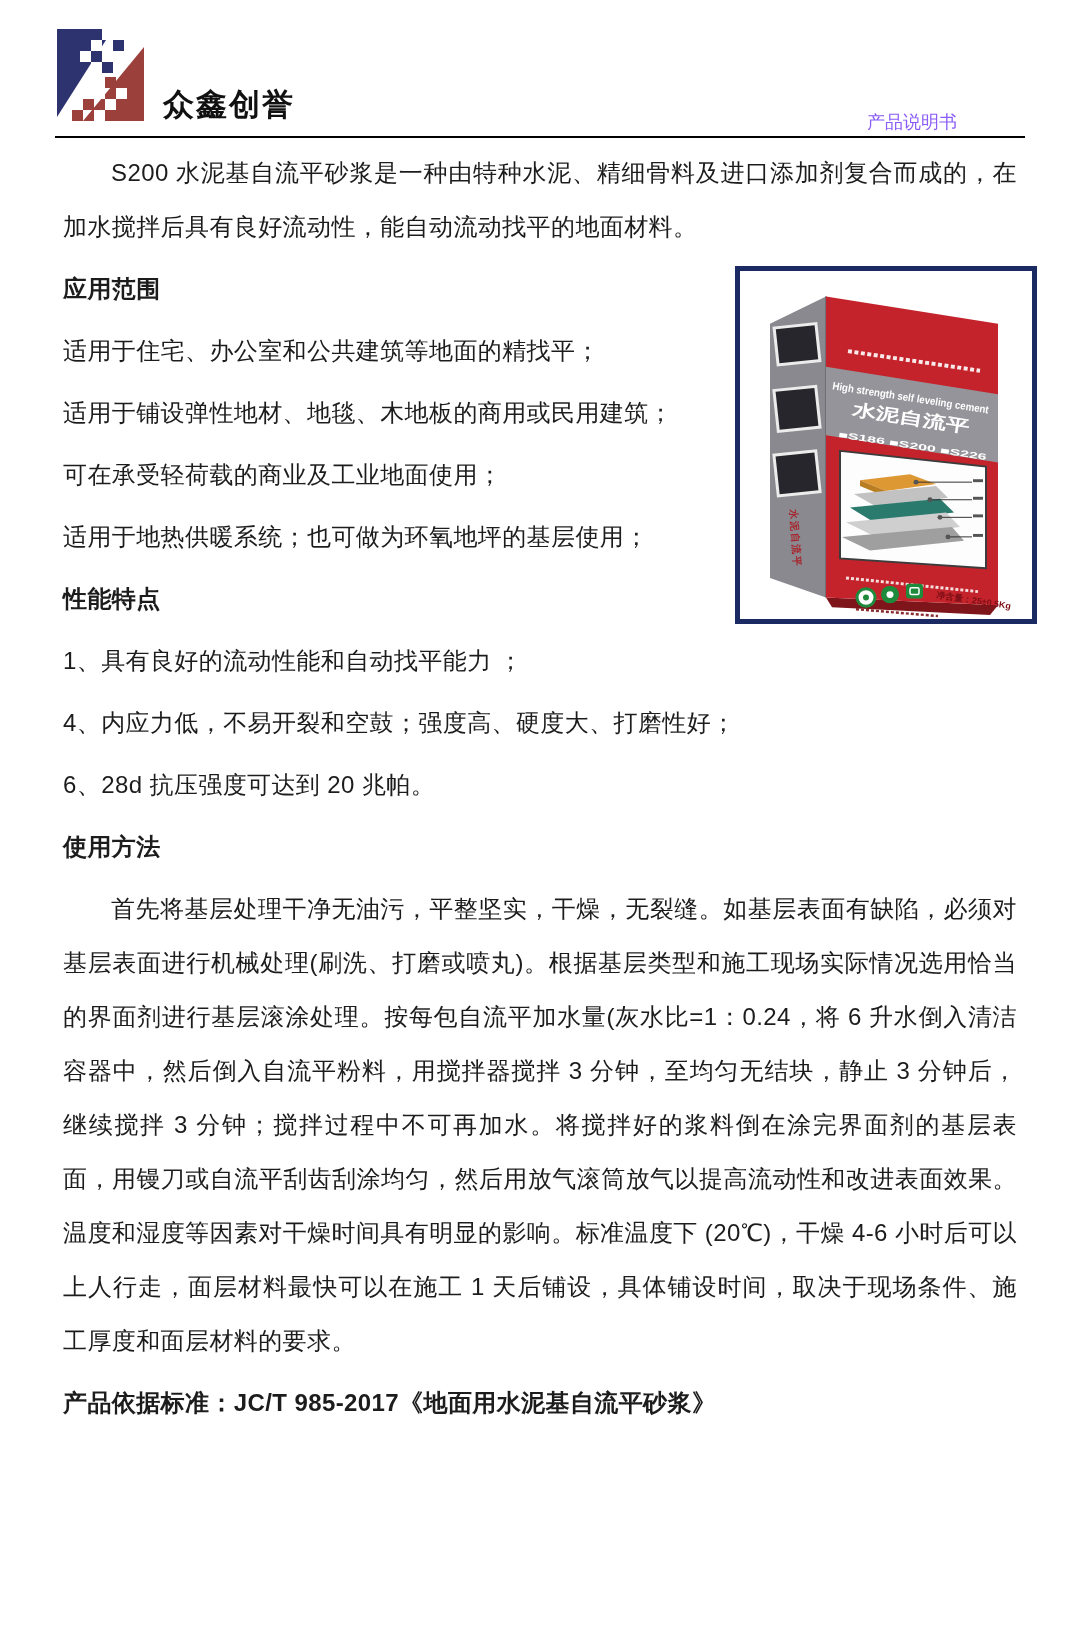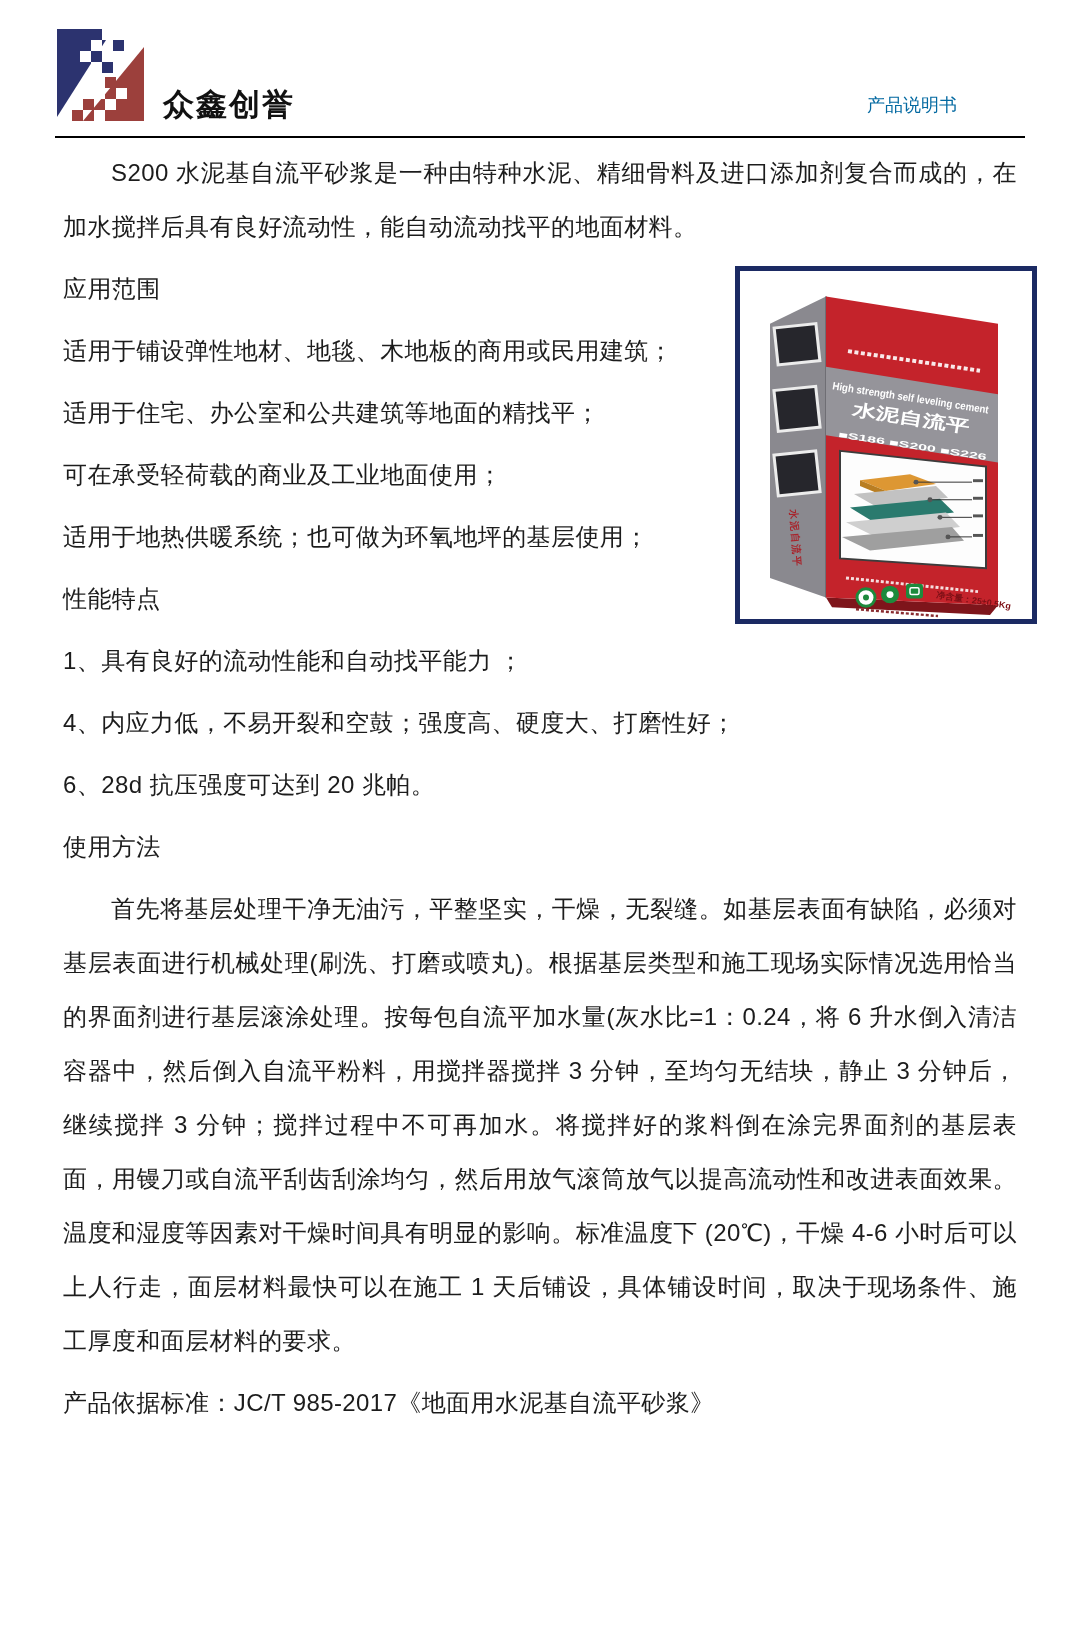--- a/index.html
+++ b/index.html
@@ -7,23 +7,23 @@
     position:relative; width:1080px; height:1431px; background:#ffffff;
     font-family:"Liberation Sans", sans-serif; color:#1c1c1c; overflow:hidden;
   }
   .content { padding:0 55px; }
   .header { position:relative; height:136px; border-bottom:2px solid #000000; }
   .logo { position:absolute; left:0; top:27px; width:92px; height:97px; }
   .brand {
     position:absolute; left:108px; bottom:10px;
     font-size:31px; font-weight:bold; letter-spacing:2px; color:#111111;
   }
-  .doctype { position:absolute; right:68px; bottom:19px; font-size:18px; color:#0369a1; }
+  .doctype { position:absolute; right:68px; bottom:2px; font-size:18px; color:#8b5cf6; }
   p.line { margin:8px; font-size:24px; line-height:54px; letter-spacing:0.4px; }
-  p.h { font-weight:normal; }
+  p.h { font-weight:bold; }
   p.para { text-align:justify; text-indent:2em; }
   .pagenum {
     margin-top:65px; text-align:center; font-size:20px; line-height:54px;
     color:#7a9cc5; letter-spacing:2px;
   }
   .product-figure {
     position:absolute; left:735px; top:266px; width:302px; height:358px;
     border:5px solid #1b2a63; background:#ffffff; box-sizing:border-box;
   }
   .product-figure svg { display:block; width:100%; height:100%; }
@@ -64,22 +64,22 @@
           <rect x="50" y="50" width="11" height="11"></rect>
         </g>
       </svg>
       <div class="brand">众鑫创誉</div>
       <div class="doctype">产品说明书</div>
     </div>
 
     <p class="line para">S200 水泥基自流平砂浆是一种由特种水泥、精细骨料及进口添加剂复合而成的，在加水搅拌后具有良好流动性，能自动流动找平的地面材料。</p>
 
     <p class="line h">应用范围</p>
+    <p class="line">适用于住宅、办公室和公共建筑等地面的精找平；</p>
     <p class="line">适用于铺设弹性地材、地毯、木地板的商用或民用建筑；</p>
-    <p class="line">适用于住宅、办公室和公共建筑等地面的精找平；</p>
     <p class="line">可在承受轻荷载的商业及工业地面使用；</p>
     <p class="line">适用于地热供暖系统；也可做为环氧地坪的基层使用；</p>
 
     <p class="line h">性能特点</p>
     <p class="line">1、具有良好的流动性能和自动找平能力 ；</p>
     <p class="line">4、内应力低，不易开裂和空鼓；强度高、硬度大、打磨性好；</p>
     <p class="line">6、28d 抗压强度可达到 20 兆帕。</p>
 
     <p class="line h">使用方法</p>
     <p class="line para">首先将基层处理干净无油污，平整坚实，干燥，无裂缝。如基层表面有缺陷，必须对基层表面进行机械处理(刷洗、打磨或喷丸)。根据基层类型和施工现场实际情况选用恰当的界面剂进行基层滚涂处理。按每包自流平加水量(灰水比=1：0.24，将 6 升水倒入清洁容器中，然后倒入自流平粉料，用搅拌器搅拌 3 分钟，至均匀无结块，静止 3 分钟后，继续搅拌 3 分钟；搅拌过程中不可再加水。将搅拌好的浆料倒在涂完界面剂的基层表面，用镘刀或自流平刮齿刮涂均匀，然后用放气滚筒放气以提高流动性和改进表面效果。温度和湿度等因素对干燥时间具有明显的影响。标准温度下 (20℃)，干燥 4-6 小时后可以上人行走，面层材料最快可以在施工 1 天后铺设，具体铺设时间，取决于现场条件、施工厚度和面层材料的要求。</p>

